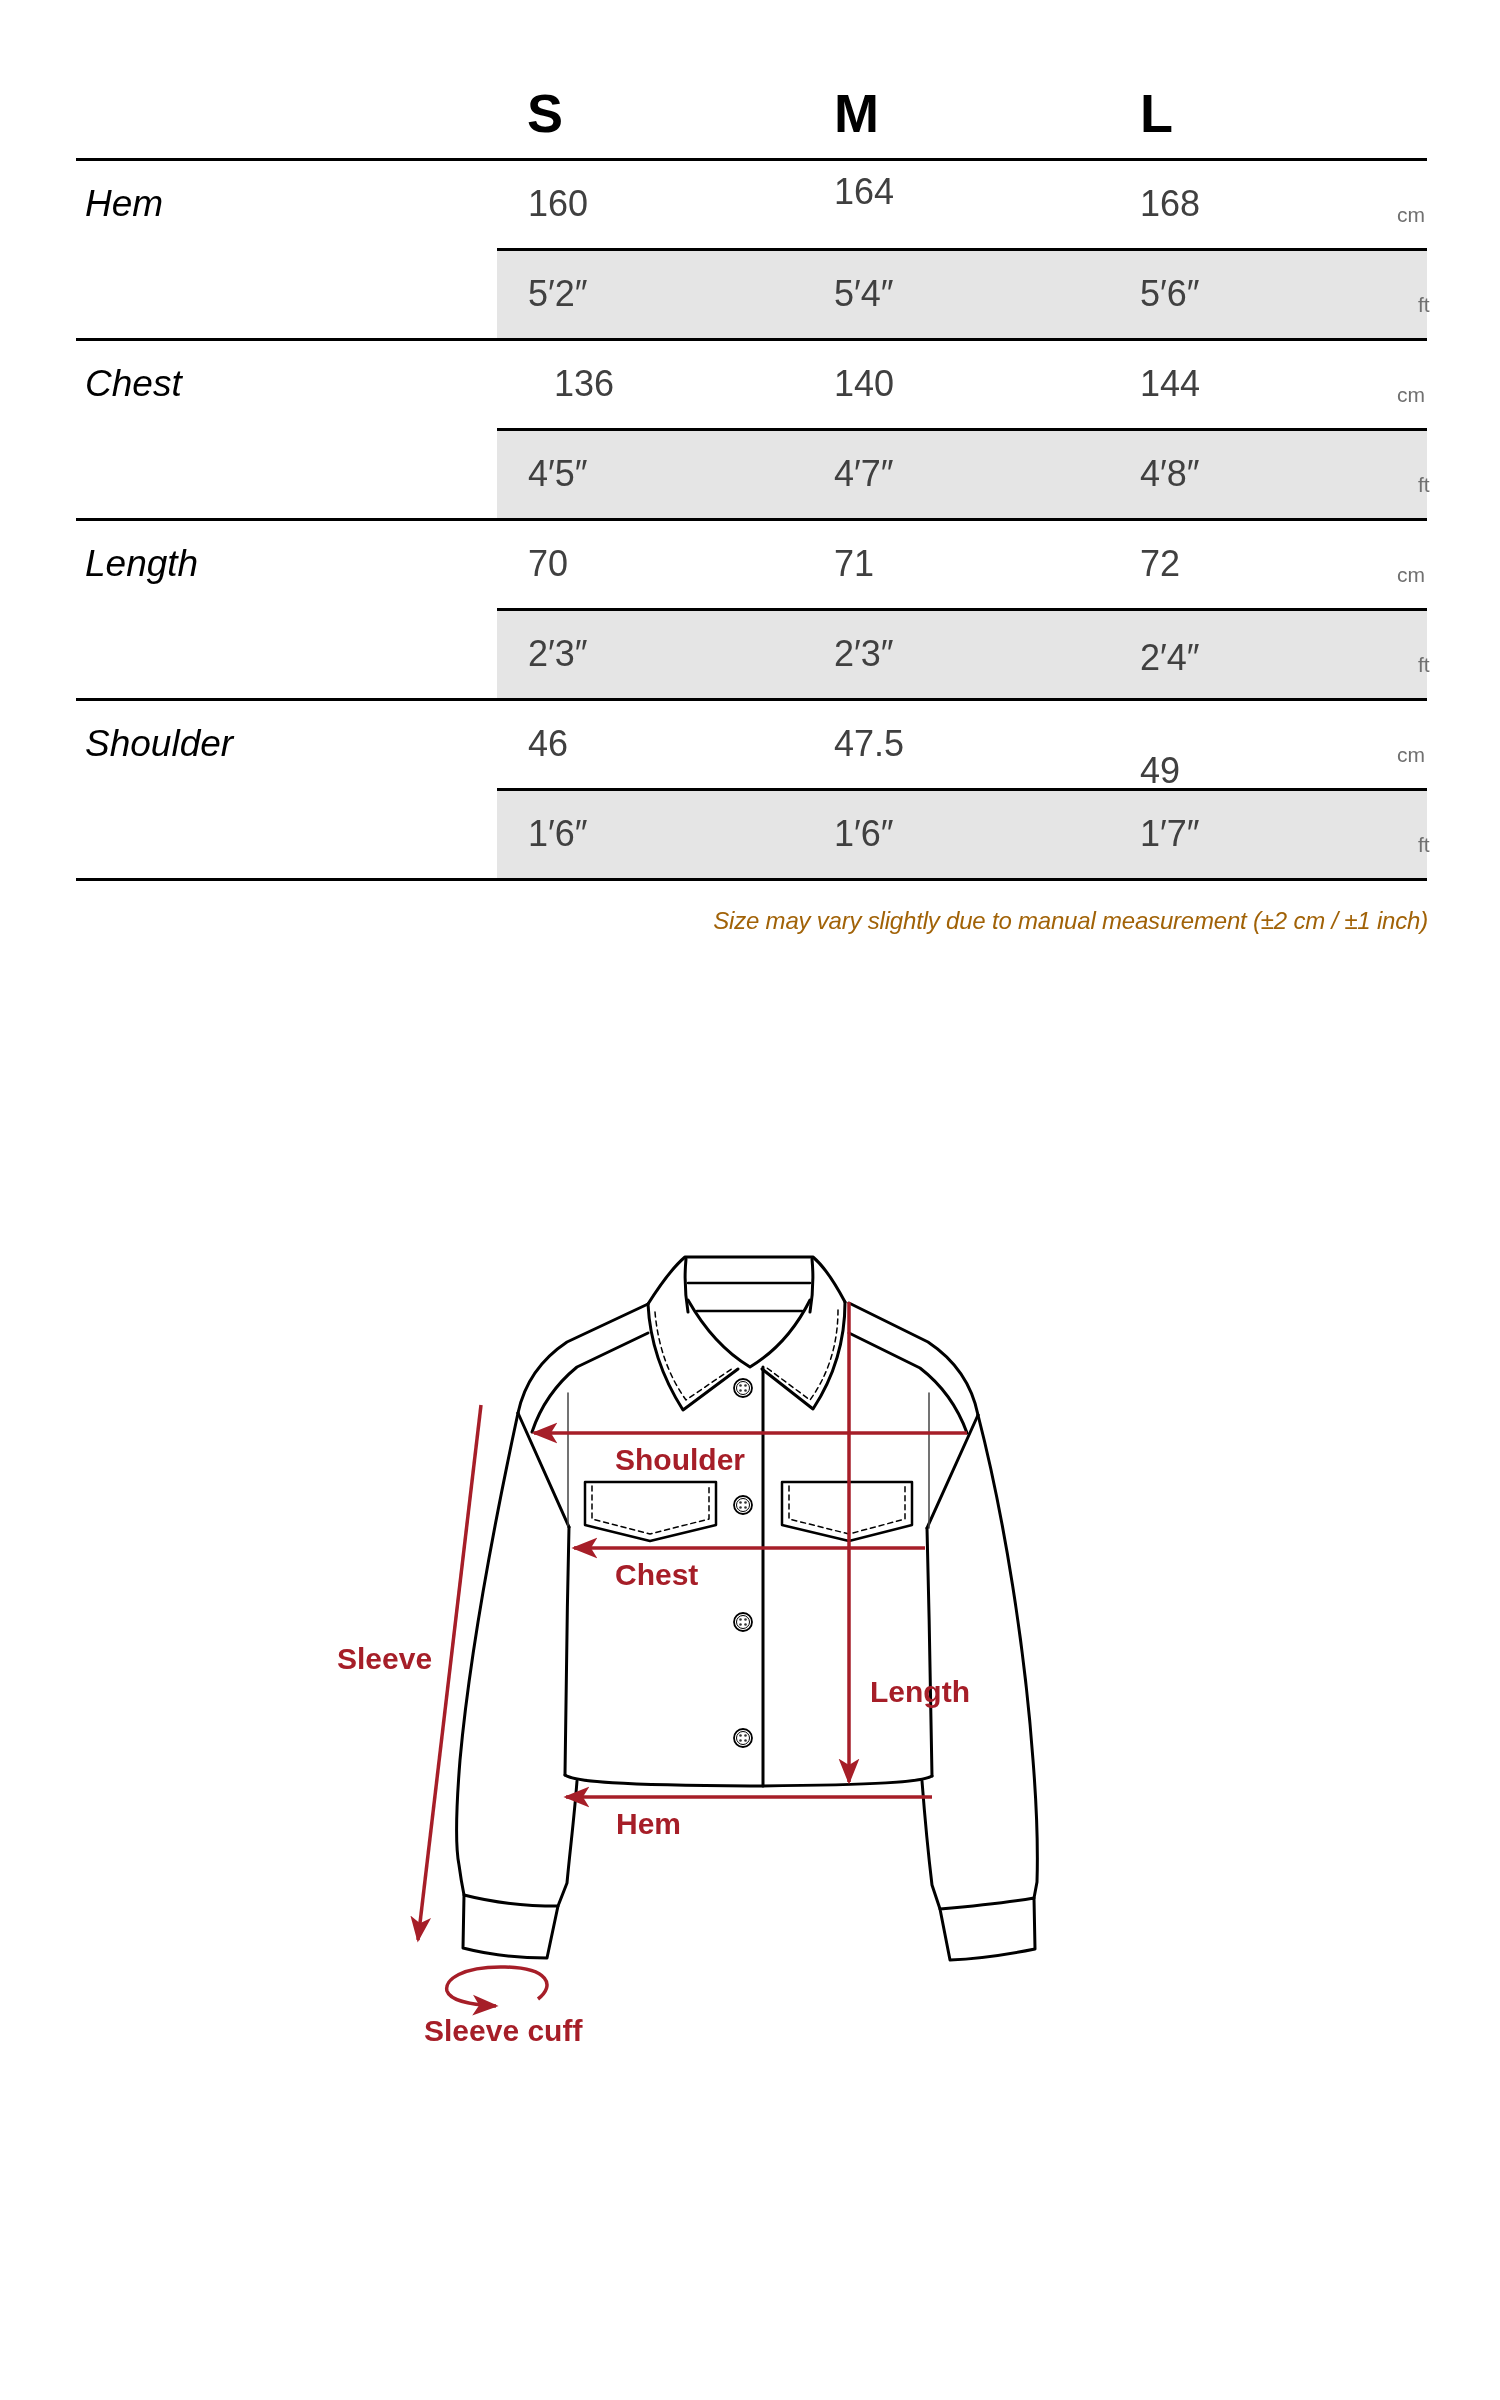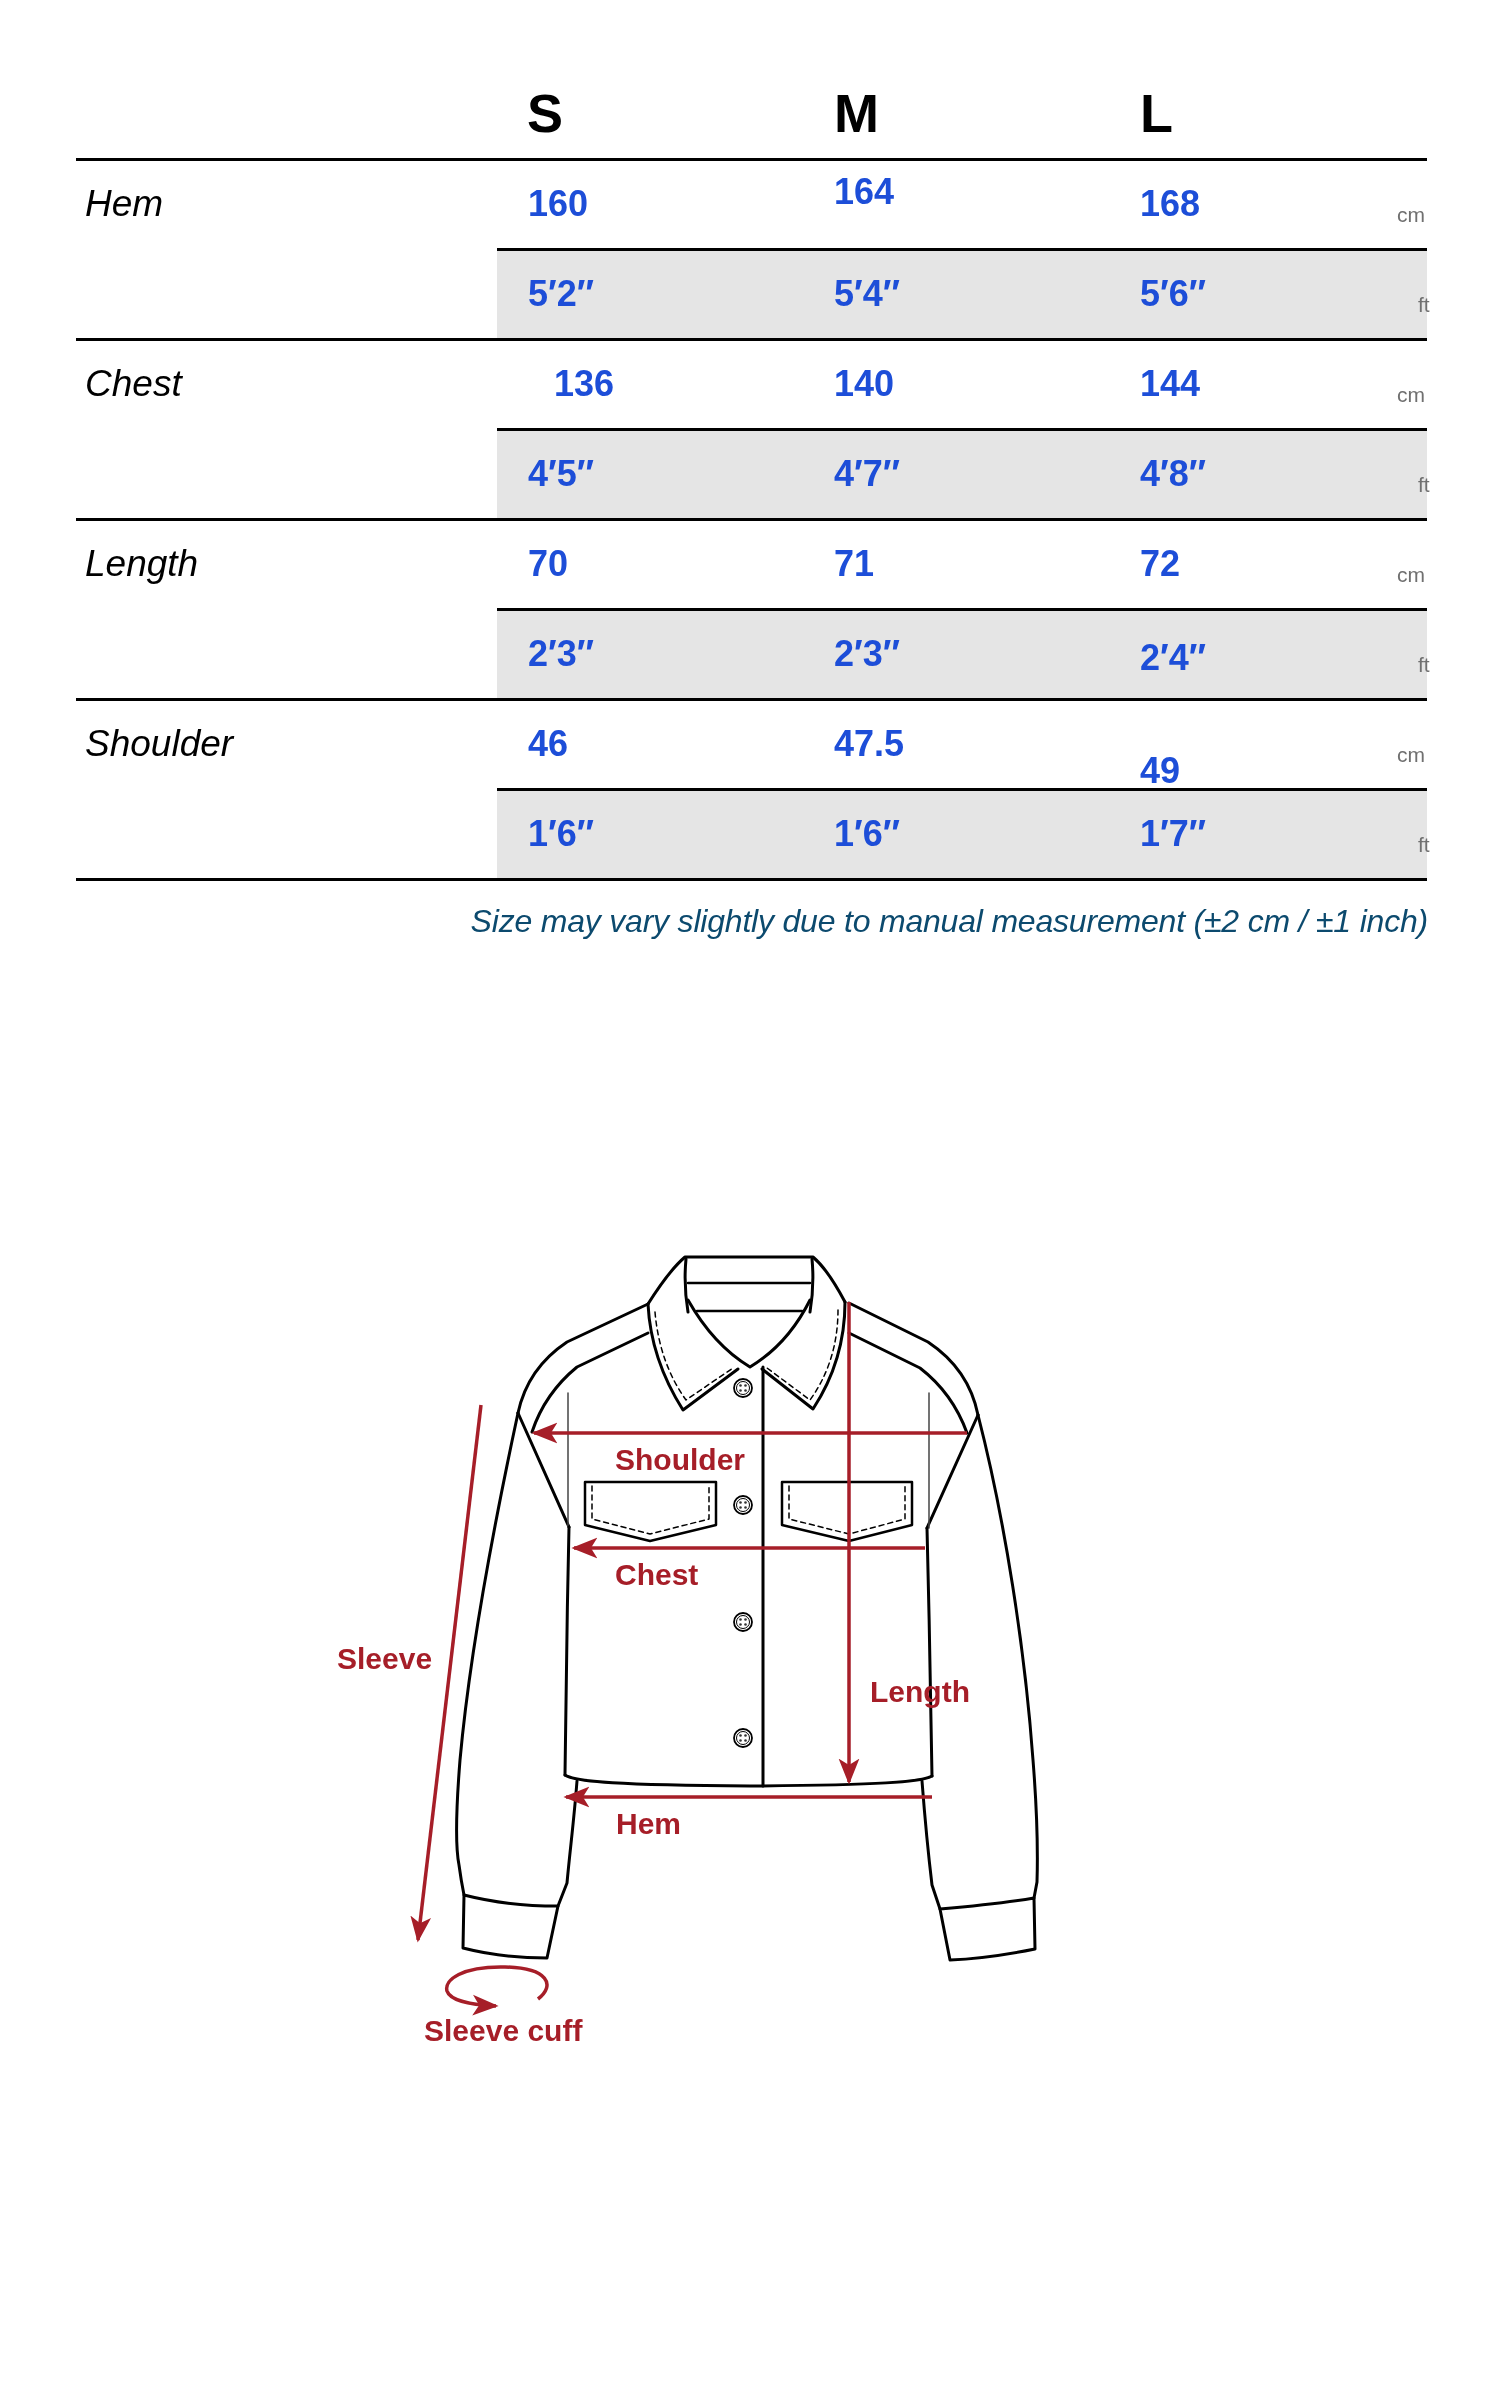--- a/index.html
+++ b/index.html
@@ -7,25 +7,25 @@
          font-family: "Liberation Sans", sans-serif; color: #000; }
 
   .size-header { position: absolute; top: 86px; font-weight: bold; font-size: 54px;
                  line-height: 54px; color: #000; }
 
   .rule { position: absolute; height: 3px; background: #000; }
   .gray-band { position: absolute; background: #e5e5e5; }
 
   .measure-label { position: absolute; left: 85px; font-style: italic; font-size: 37px;
                    line-height: 40px; color: #000; }
-  .cell { position: absolute; font-size: 36px; line-height: 40px; color: #1d4ed8; font-weight: bold; }
+  .cell { position: absolute; font-size: 36px; line-height: 40px; color: #404040; }
   .unit { position: absolute; font-size: 21px; line-height: 22px; color: #707070; margin-left: 28px; }
 
   .footnote { position: absolute; top: 905px; right: 72px; font-style: italic;
-              font-size: 32px; line-height: 32px; color: #0c4a6e; letter-spacing: -0.2px; }
+              font-size: 24px; line-height: 32px; color: #a16207; letter-spacing: -0.2px; }
 
   .diagram { position: absolute; left: 0; top: 0; width: 1500px; height: 2400px; }
   .diag-label { font-family: "Liberation Sans", sans-serif; font-weight: bold;
                 font-size: 30px; fill: #a61e28; }
 </style>
 </head>
 <body>
 
 <div>
 

